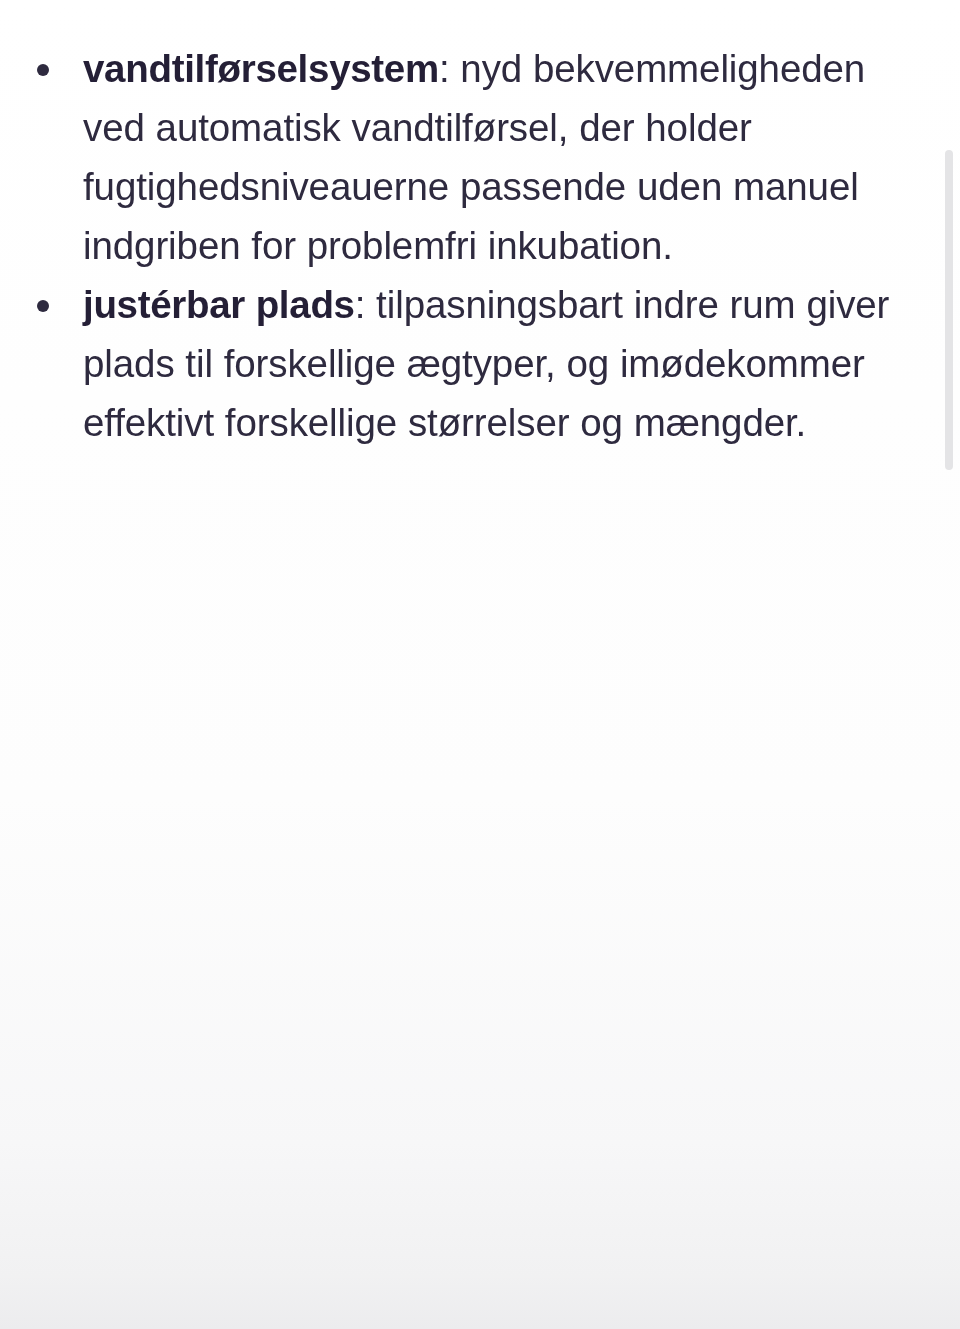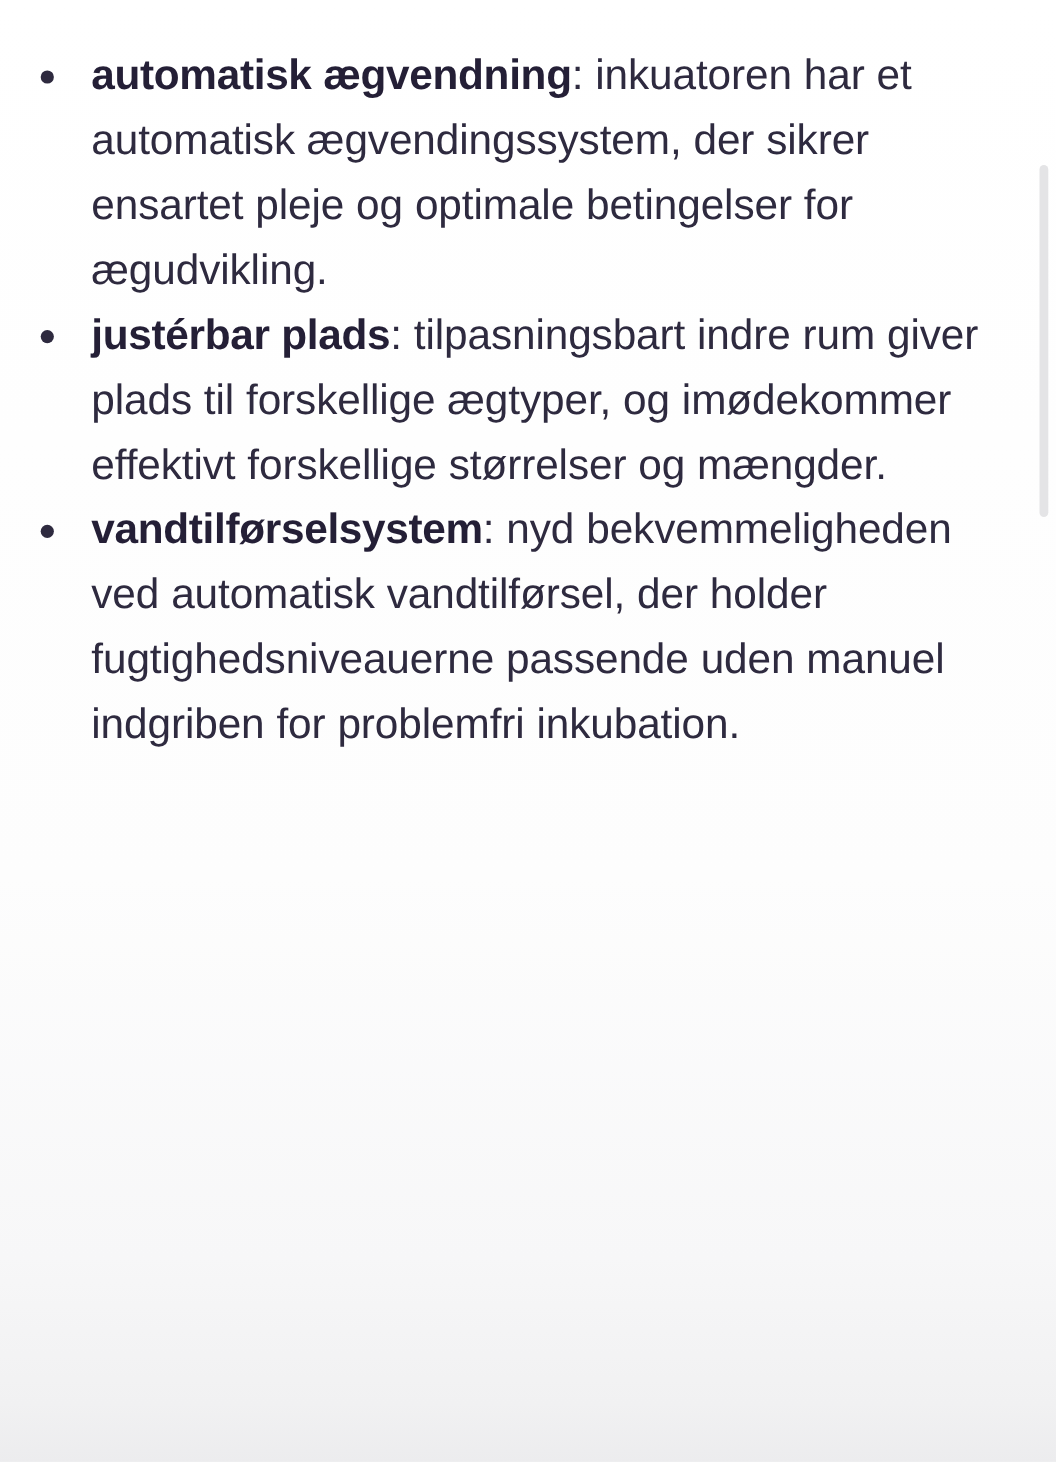--- a/index.html
+++ b/index.html
@@ -100,34 +100,30 @@
     background: #e4e4e6;
   }
 </style>
 </head>
 <body>
 
 <div id="page">
 
   <ul id="feature-list">
 
-    <li class="feature-item">
-      <span class="bullet-dot"></span>
-      <span class="feature-term">automatisk ægvendning</span><span class="feature-sep">:</span><span class="feature-desc"> inkuatoren har et automatisk ægvendingssystem, der sikrer ensartet pleje og optimale betingelser for ægudvikling.</span>
-    </li>
 
 
     <li class="feature-item">
       <span class="bullet-dot"></span>
-      <span class="feature-term">justérbar plads</span><span class="feature-sep">:</span><span class="feature-desc"> tilpasningsbart indre rum giver plads til forskellige ægtyper, og imødekommer effektivt forskellige størrelser og mængder.</span>
+      <span class="feature-term">vandtilførselsystem</span><span class="feature-sep">:</span><span class="feature-desc"> nyd bekvemmeligheden ved automatisk vandtilførsel, der holder fugtighedsniveauerne passende uden manuel indgriben for problemfri inkubation.</span>
     </li>
 
     <li class="feature-item">
       <span class="bullet-dot"></span>
-      <span class="feature-term">vandtilførselsystem</span><span class="feature-sep">:</span><span class="feature-desc"> nyd bekvemmeligheden ved automatisk vandtilførsel, der holder fugtighedsniveauerne passende uden manuel indgriben for problemfri inkubation.</span>
+      <span class="feature-term">justérbar plads</span><span class="feature-sep">:</span><span class="feature-desc"> tilpasningsbart indre rum giver plads til forskellige ægtyper, og imødekommer effektivt forskellige størrelser og mængder.</span>
     </li>
 
 
   </ul>
 
   <div id="scrollbar-track">
     <div id="scrollbar-thumb"></div>
   </div>
 
 </div>

